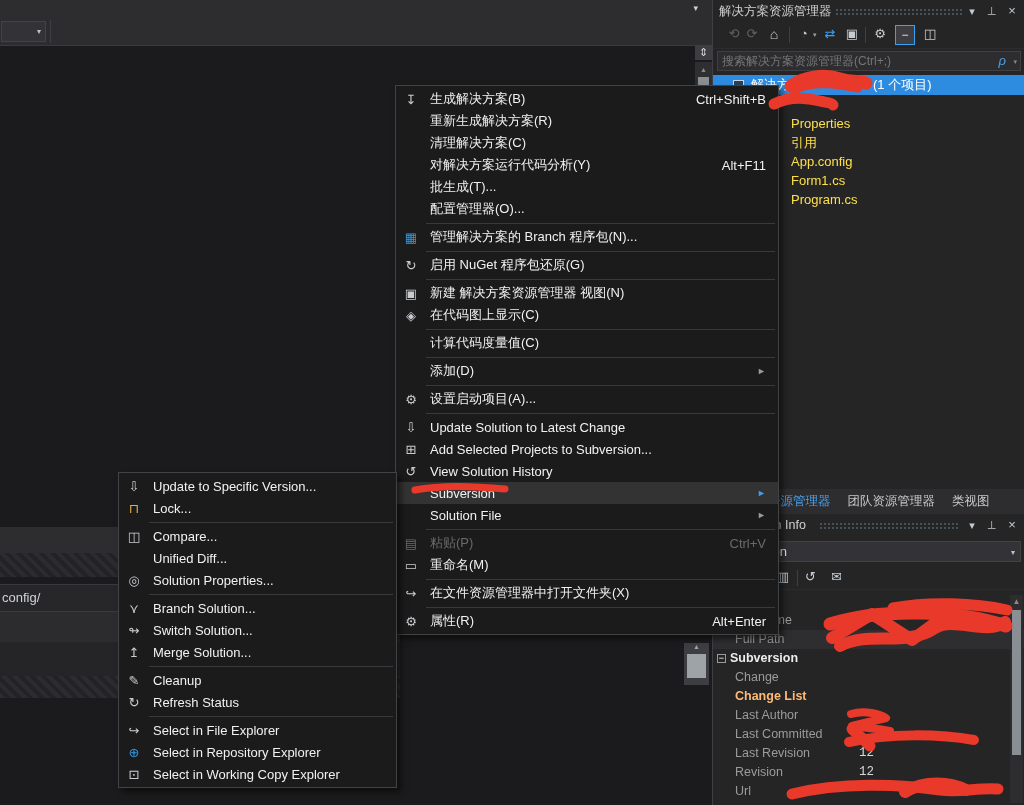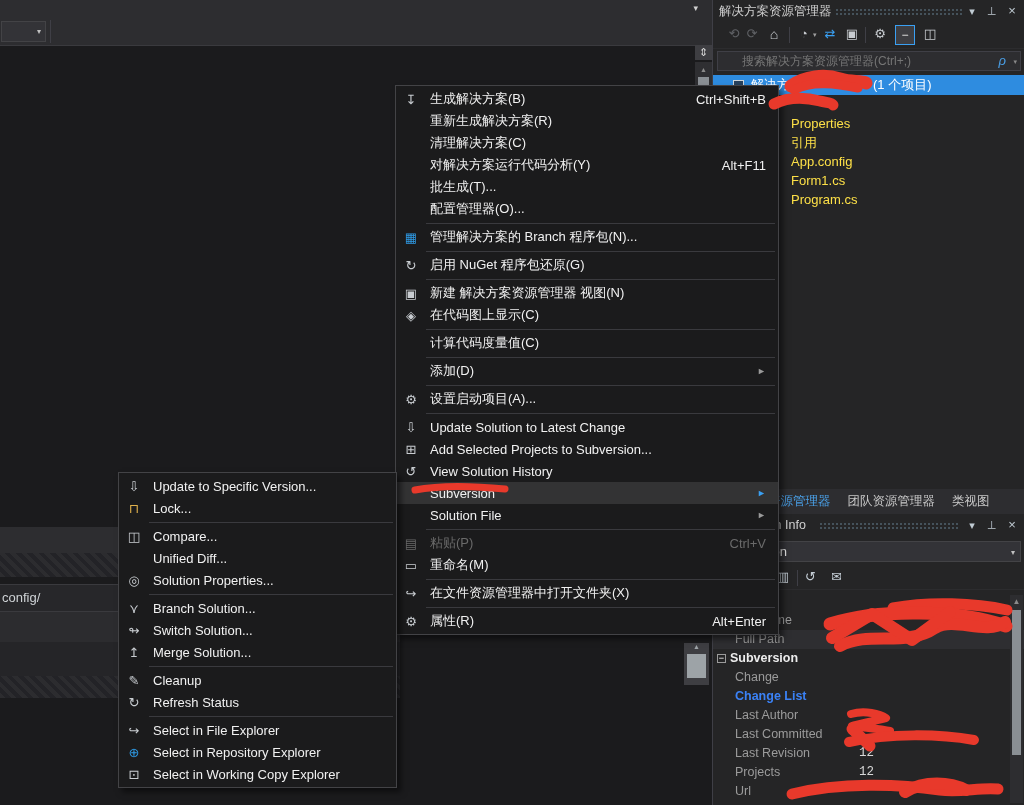--- a/index.html
+++ b/index.html
@@ -58,21 +58,21 @@
   #se-toolbar { position:relative; height:26px; border-bottom:1px solid #2c2c2e; }
   #se-toolbar .tic { position:absolute; top:3px; width:18px; text-align:center; font-size:13px; color:#c8ccd0; }
   #se-toolbar .dis { color:#5f6165; }
   #se-toolbar .blue { color:#3aa0f3; }
   #se-toolbar .tcaret { position:absolute; top:8px; font-size:7px; color:#a0a0a0; }
   #se-toolbar .tsep { position:absolute; top:4px; width:1px; height:16px; background:#3f3f46; }
   #se-toolbar .boxed { position:absolute; top:2px; width:20px; height:20px; border:1px solid #3aa0f3; background:#3e3e42;
     color:#e0e0e0; text-align:center; line-height:18px; font-size:12px; }
 
   
-  #se-search { position:absolute; left:4px; top:51px; width:304px; height:20px; background:#2d2d30; border:1px solid #3f3f46;padding-left:20px; }
+  #se-search { position:absolute; left:4px; top:51px; width:304px; height:20px; background:#2d2d30; border:1px solid #3f3f46; }
   #se-search input { width:270px; height:18px; background:transparent; border:0; outline:none;
     color:#7f7f7f; font-size:12px; padding-left:4px; font-family:inherit; }
   #se-search .mag { position:absolute; right:14px; top:1px; color:#4aa0e8; font-size:13px; font-style:italic; }
   #se-search .caret { position:absolute; right:3px; top:6px; font-size:7px; color:#8a8a8a; }
 
   
   #se-tree { position:absolute; left:0; top:75px; width:100%; }
   #sol-row { display:flex; align-items:center; height:20px; background:#2e8ce0; color:#fff; padding-left:20px; }
   .sol-icon { width:11px; height:11px; border:1px solid #cfd6db; background:#27415c; margin-right:7px; }
   .sol-spacer { display:inline-block; width:70px; }
@@ -90,21 +90,21 @@
   #ip-combo .caret { position:absolute; right:5px; top:6px; font-size:8px; color:#c1c1c1; }
   #ip-toolbar { position:absolute; left:0; top:52px; width:100%; height:24px; border-bottom:1px solid #2c2c2e; }
   #ip-toolbar .tic { position:absolute; top:3px; font-size:13px; color:#c3ccd4; }
   #ip-toolbar .tsep { position:absolute; left:84px; top:4px; width:1px; height:16px; background:#3f3f46; }
 
   #ip-grid { position:absolute; left:0; top:80px; width:100%; bottom:0; padding-top:17px; font-size:12.5px; }
   .g-row { display:flex; height:19px; line-height:19px; }
   .g-row .plabel { width:144px; padding-left:22px; color:#9b9b9b; white-space:nowrap; overflow:hidden; }
   .g-row .pval { flex:1; color:#d8d8d8; padding-left:2px;font-family:Liberation Mono, monospace; }
   .g-row.sel { background:#2e2e31; }
-  .g-row.emph .plabel { color:#3b82f6; font-weight:bold; }
+  .g-row.emph .plabel { color:#fdba74; font-weight:bold; }
   .g-row.group { font-weight:bold; color:#ececec; }
   .g-row.group .exp { width:9px; height:9px; border:1px solid #9b9b9b; color:#c8c8c8; font-size:9px; line-height:7px;
     text-align:center; margin:5px 4px 0 4px; }
   .g-row.group .glabel { color:#ececec; }
   #ip-scroll { position:absolute; right:1px; top:81px; width:13px; height:208px; background:#2d2d30; }
   #ip-scroll .up { text-align:center; font-size:8px; color:#8a8a8a; line-height:13px; }
   #ip-scroll .thumb { margin:2px 2px 0; height:145px; background:#8a8f94; }
 
   
   .menu { position:absolute; background:#1b1b1c; border:1px solid #434346;
@@ -252,21 +252,21 @@
     </div>
     <div class="g-row">
       <span class="plabel">Last Committed</span>
       <span class="pval"></span>
     </div>
     <div class="g-row">
       <span class="plabel">Last Revision</span>
       <span class="pval">12</span>
     </div>
     <div class="g-row">
-      <span class="plabel">Projects</span>
+      <span class="plabel">Revision</span>
       <span class="pval">12</span>
     </div>
     <div class="g-row">
       <span class="plabel">Url</span>
       <span class="pval"></span>
     </div>
   </div>
   <div id="ip-scroll">
     <div class="up">▲</div>
     <div class="thumb"></div>

